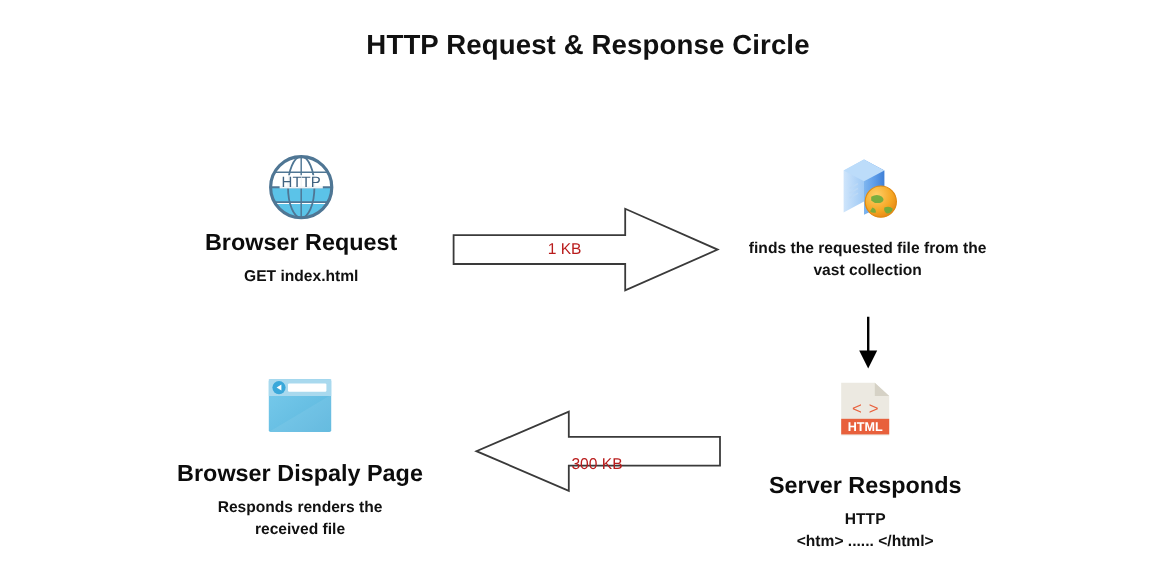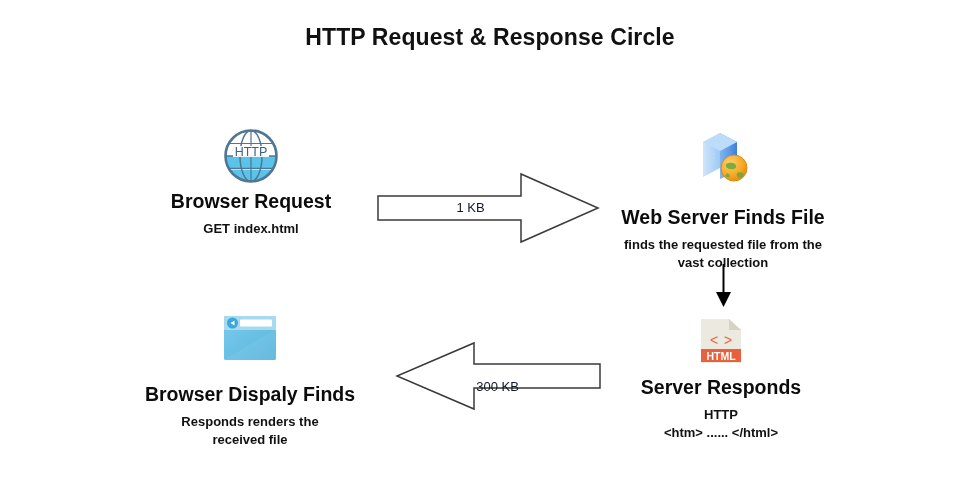--- a/index.html
+++ b/index.html
@@ -60,34 +60,34 @@
   }
 
   
   #node-browser-request { left: 91px; top: 126px; width: 320px; }
   #node-web-server      { left: 563px; top: 126px; width: 320px; }
   #node-server-responds { left: 561px; top: 318px; width: 320px; }
   #node-browser-display { left: 90px; top: 315px; width: 320px; }
 
   #node-browser-request .node-title { margin-top: 0; }
   #node-web-server .node-title { margin-top: 16px; }
-  #node-server-responds .node-title { margin-top: 8px; }
+  #node-server-responds .node-title { margin-top: 25px; }
   #node-browser-display .node-title { margin-top: 18px; }
 
   
   .arrow-svg { position: absolute; }
   #arrow-request { left: 372px; top: 170px; }
   #arrow-response { left: 388px; top: 340px; }
   #arrow-down { left: 706px; top: 258px; }
 
   .arrow-label {
     position: absolute;
     font-size: 13px;
     font-weight: normal;
-    color: #0f172a;
+    color: #b91c1c;
     text-align: center;
     white-space: nowrap;
   }
   #label-request  { left: 378px; top: 200px; width: 185px; }
   #label-response { left: 405px; top: 379px; width: 185px; }
 </style>
 </head>
 <body>
 
 <div id="canvas">
@@ -151,21 +151,20 @@
         <line x1="15" y1="35" x2="22" y2="31" stroke="#bcd9f6" stroke-width="1.2"></line>
         <line x1="15" y1="39" x2="22" y2="35" stroke="#bcd9f6" stroke-width="1.2"></line>
 
         <circle cx="41" cy="42" r="13" fill="url(#globeG)"></circle>
         <path d="M33,38 q5,-3 9,0 q3,3 -1,5 q-5,1 -8,-2 z" fill="#6aab3c" opacity="0.9"></path>
         <path d="M44,47 q4,-2 7,1 q-1,4 -5,4 q-3,-2 -2,-5 z" fill="#6aab3c" opacity="0.9"></path>
         <path d="M34,47 q3,1 3,4 q-3,1 -5,-1 z" fill="#6aab3c" opacity="0.85"></path>
         <circle cx="41" cy="42" r="13" fill="none" stroke="#e08a12" stroke-width="1"></circle>
       </svg>
     </span>
-    <div class="node-title">Web Server Finds File</div>
     <div class="node-sub">
       <span class="sub-line">finds the requested file from the</span>
       <span class="sub-line">vast collection</span>
     </div>
   </div>
 
   <div class="node" id="node-server-responds">
     <span class="icon-wrap">
       <svg width="44" height="46" viewBox="0 0 44 46">
         <polygon points="2,1 30,1 42,12 42,45 2,45" fill="#ece9e1"></polygon>
@@ -193,21 +192,21 @@
           </linearGradient>
         </defs>
         <rect x="1" y="1" width="52" height="44" rx="1.5" fill="url(#brBody)"></rect>
         <rect x="1" y="1" width="52" height="14" fill="#a9d9ee"></rect>
         <circle cx="9.5" cy="8" r="5.5" fill="#3aa8da"></circle>
         <path d="M11.5,5.5 L7.5,8 L11.5,10.5 Z" fill="#ffffff"></path>
         <rect x="17" y="4.5" width="32" height="7" rx="1" fill="#ffffff"></rect>
         <polygon points="1,45 53,14 53,45" fill="#ffffff" opacity="0.07"></polygon>
       </svg>
     </span>
-    <div class="node-title">Browser Dispaly Finds</div>
+    <div class="node-title">Browser Dispaly Page</div>
     <div class="node-sub">
       <span class="sub-line">Responds renders the</span>
       <span class="sub-line">received file</span>
     </div>
   </div>
 
   <svg class="arrow-svg" id="arrow-request" width="236" height="76" viewBox="0 0 236 76">
     <polygon points="6,26 149,26 149,4 226,38 149,72 149,50 6,50" fill="#ffffff" stroke="#3a3a3a" stroke-width="1.5" stroke-linejoin="miter"></polygon>
   </svg>
   <div class="arrow-label" id="label-request">1 KB</div>

